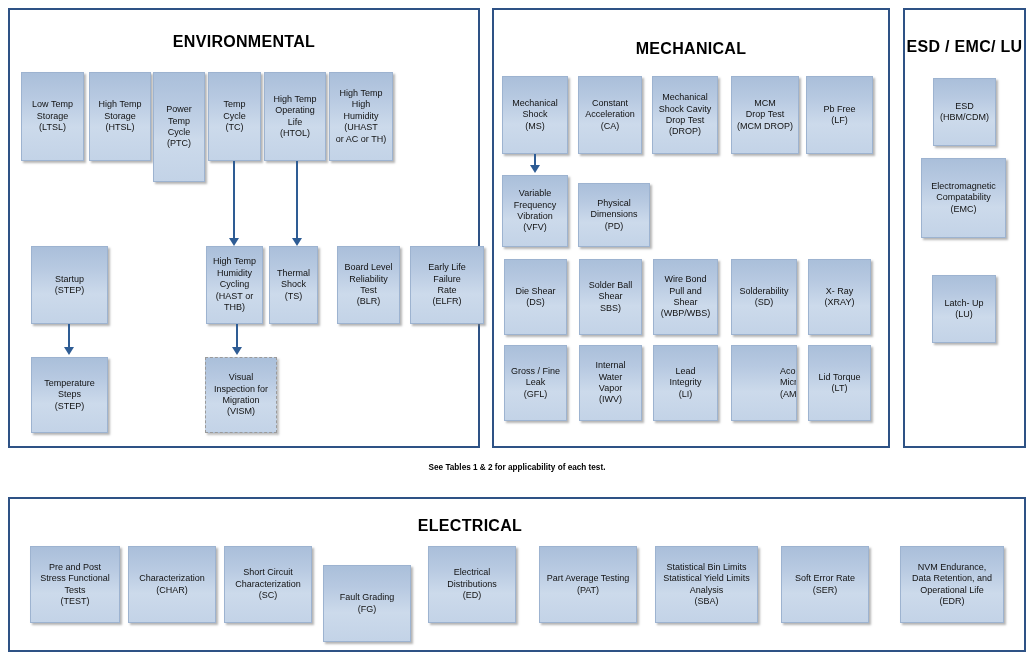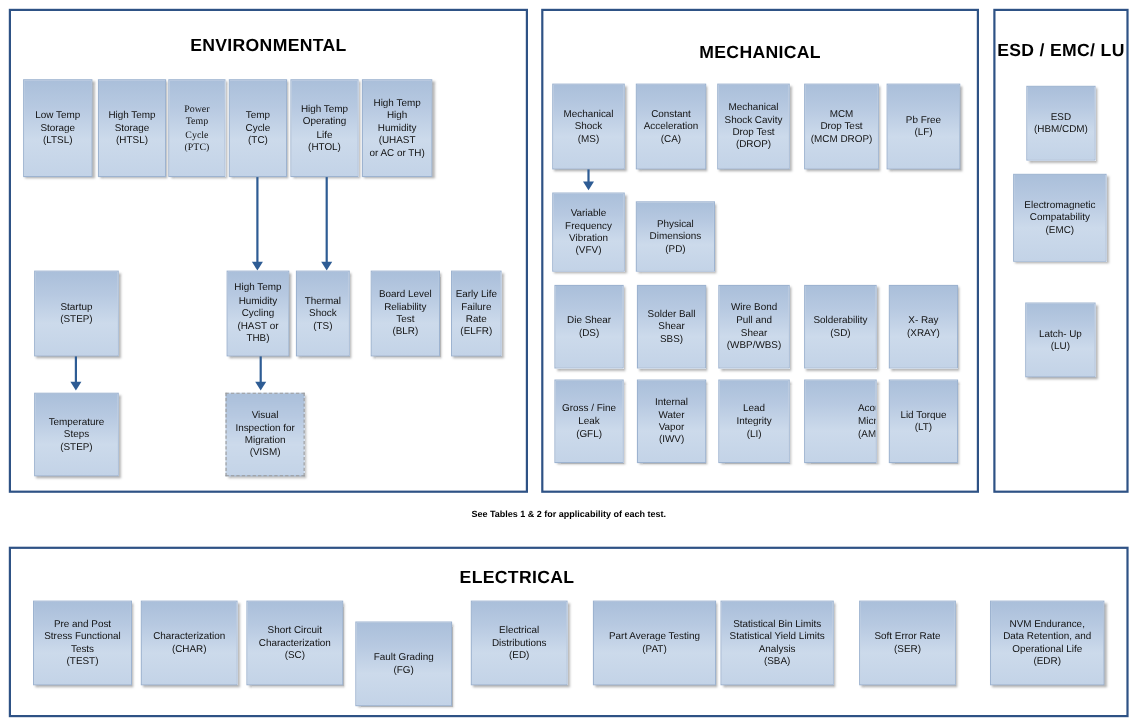--- a/index.html
+++ b/index.html
@@ -79,21 +79,21 @@
   <div class="panel-title" style="left:8px;top:33px;width:472px;">ENVIRONMENTAL</div>
 
   <div class="box" style="left:21px;top:72px;width:63px;height:89px;">
     <span>Low Temp<br>Storage<br>(LTSL)</span>
     </div>
 
   <div class="box" style="left:89px;top:72px;width:62px;height:89px;">
     <span>High Temp<br>Storage<br>(HTSL)</span>
     </div>
 
-  <div class="box" style="left:153px;top:72px;width:52px;height:89px;font-family:Liberation Serif, serif;">
+  <div class="box" style="left:153px;top:72px;width:52px;height:110px;">
     <span>Power<br>Temp<br>Cycle<br>(PTC)</span>
     </div>
 
   <div class="box" style="left:208px;top:72px;width:53px;height:89px;">
     <span>Temp<br>Cycle<br>(TC)</span>
     </div>
 
   <div class="box" style="left:264px;top:72px;width:62px;height:89px;">
     <span>High Temp<br>Operating<br>Life<br>(HTOL)</span>
     </div>
@@ -117,21 +117,21 @@
     </div>
 
   <div class="box" style="left:269px;top:246px;width:49px;height:78px;">
     <span>Thermal<br>Shock<br>(TS)</span>
     </div>
 
   <div class="box" style="left:337px;top:246px;width:63px;height:78px;">
     <span>Board Level<br>Reliability<br>Test<br>(BLR)</span>
     </div>
 
-  <div class="box" style="left:410px;top:246px;width:46px;height:78px;">
+  <div class="box" style="left:410px;top:246px;width:74px;height:78px;">
     <span>Early Life<br>Failure<br>Rate<br>(ELFR)</span>
     </div>
 
   <div class="conn" style="left:68px;top:324px;height:27px;"></div>
   <div class="arrowhead" style="left:64px;top:347px;"></div>
 
   <div class="conn" style="left:236px;top:324px;height:27px;"></div>
   <div class="arrowhead" style="left:232px;top:347px;"></div>
 
   <div class="box" style="left:31px;top:357px;width:77px;height:76px;">
@@ -251,21 +251,21 @@
     </div>
 
   <div class="box" style="left:323px;top:546px;width:88px;height:77px;margin-top:19px;">
     <span>Fault Grading<br>(FG)</span>
     </div>
 
   <div class="box" style="left:428px;top:546px;width:88px;height:77px;">
     <span>Electrical<br>Distributions<br>(ED)</span>
     </div>
 
-  <div class="box" style="left:539px;top:546px;width:112px;height:77px;">
+  <div class="box" style="left:539px;top:546px;width:98px;height:77px;">
     <span>Part Average Testing<br>(PAT)</span>
     </div>
 
   <div class="box" style="left:655px;top:546px;width:103px;height:77px;">
     <span>Statistical Bin Limits<br>Statistical Yield Limits<br>Analysis<br>(SBA)</span>
     </div>
 
   <div class="box" style="left:781px;top:546px;width:88px;height:77px;">
     <span>Soft Error Rate<br>(SER)</span>
     </div>

